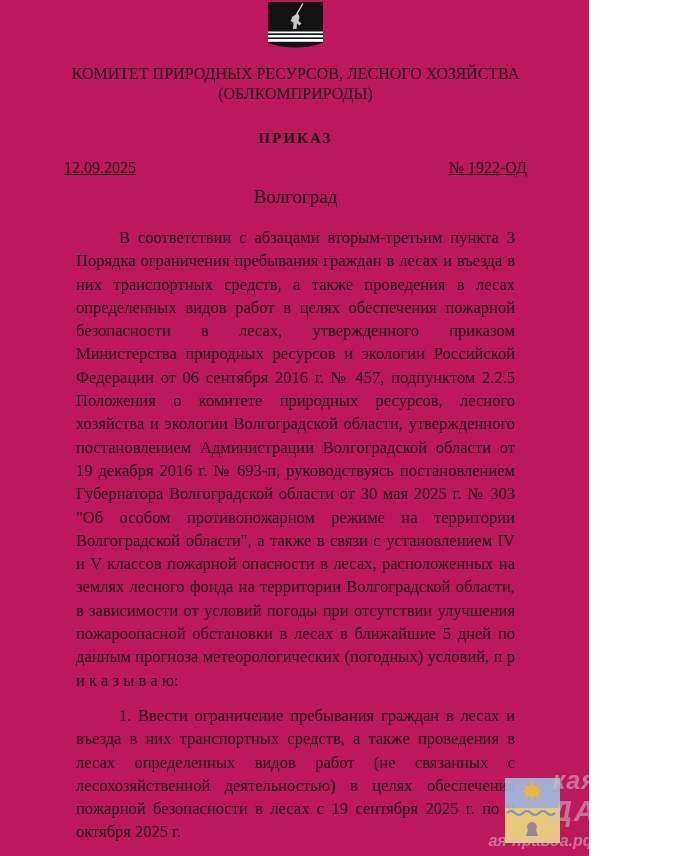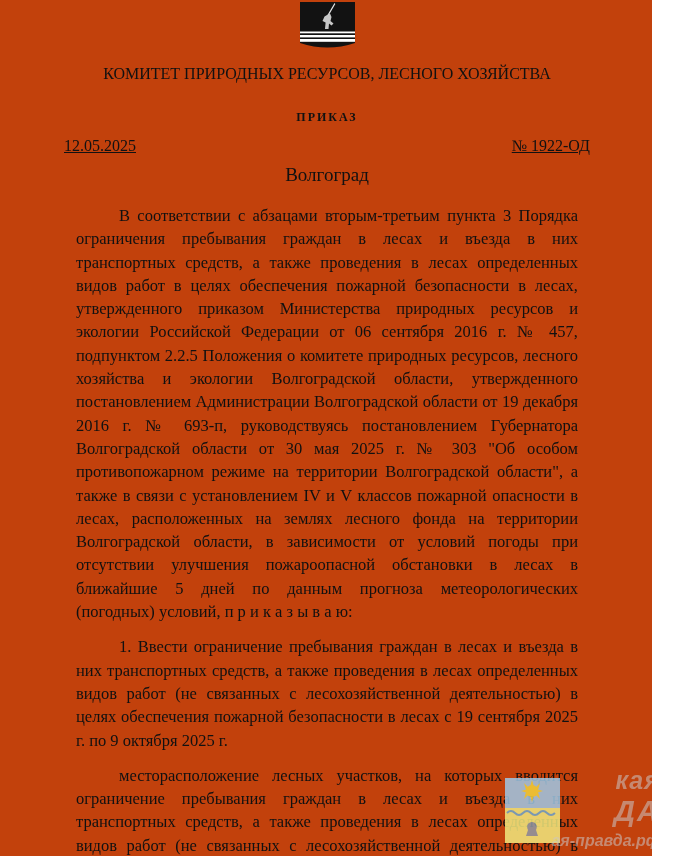--- a/index.html
+++ b/index.html
@@ -1,22 +1,22 @@
 <!DOCTYPE html>
 <html><head>
 <meta charset="utf-8">
 <style>
   * { box-sizing: border-box; }
   html, body { margin: 0; padding: 0; background: #ffffff; }
   .page {
     position: relative;
-    width: 652px;
+    width: 589px;
     height: 856px;
     overflow: hidden;
-    background: #c2410c;
+    background: #be185d;
     color: #111;
     font-family: "Liberation Serif", "DejaVu Serif", serif;
   }
   .content { padding: 0 62px 0 64px; }
   .logo {
     display: block;
     margin: 2px auto 0 auto;
     width: 55px;
     height: 48px;
   }
@@ -32,21 +32,21 @@
     width: 1px;
     height: 15px;
     background: #000;
     vertical-align: -2px;
     margin-left: 1px;
   }
   .doc-type {
     margin-top: 26px;
     text-align: center;
     font-weight: bold;
-    font-size: 12px;
+    font-size: 15px;
     letter-spacing: 2px;
   }
   .date-row {
     margin-top: 12px;
     display: flex;
     justify-content: space-between;
     font-size: 16px;
   }
   .date-row .u { text-decoration: underline; }
   .city {
@@ -107,26 +107,27 @@
 
       <path d="M34.5,1 L27.5,13 L28.5,13.8 L35.3,2 Z" fill="#e8e8e8"></path>
       <path d="M27,13 L30,11.5 L31.5,15 L30.5,19 L33.5,21.5 L31.5,23.5 L29,21.5 L28.5,27 L25,27 L25.6,20.5 L22.5,19 L24.5,14.5 Z" fill="#c7c7c7"></path>
       <rect x="0" y="29.5" width="55" height="1.8" fill="#ffffff"></rect>
       <rect x="0" y="33" width="55" height="2.4" fill="#ffffff"></rect>
       <rect x="0" y="37" width="55" height="2.8" fill="#ffffff"></rect>
     </svg>
 
     <div class="org">
       <div>КОМИТЕТ ПРИРОДНЫХ РЕСУРСОВ, ЛЕСНОГО ХОЗЯЙСТВА</div>
+      <div>(ОБЛКОМПРИРОДЫ)</div>
     </div>
 
     <div class="doc-type">ПРИКАЗ</div>
 
     <div class="date-row">
-      <span class="u">12.05.2025</span>
+      <span class="u">12.09.2025</span>
       <span class="u">№ 1922-ОД</span>
     </div>
 
     <div class="city">Волгоград</div>
 
 
     <div class="body">
       <p>В соответствии с абзацами вторым-третьим пункта 3 Порядка ограничения пребывания граждан в лесах и въезда в них транспортных средств, а также проведения в лесах определенных видов работ в целях обеспечения пожарной безопасности в лесах, утвержденного приказом Министерства природных ресурсов и экологии Российской Федерации от 06 сентября 2016 г. № 457, подпунктом 2.2.5 Положения о комитете природных ресурсов, лесного хозяйства и экологии Волгоградской области, утвержденного постановлением Администрации Волгоградской области от 19 декабря 2016 г. № 693-п, руководствуясь постановлением Губернатора Волгоградской области от 30 мая 2025 г. № 303 "Об особом противопожарном режиме на территории Волгоградской области", а также в связи с установлением IV и V классов пожарной опасности в лесах, расположенных на землях лесного фонда на территории Волгоградской области, в зависимости от условий погоды при отсутствии улучшения пожароопасной обстановки в лесах в ближайшие 5 дней по данным прогноза метеорологических (погодных) условий, п р и к а з ы в а ю:</p>
       <p>1. Ввести ограничение пребывания граждан в лесах и въезда в них транспортных средств, а также проведения в лесах определенных видов работ (не связанных с лесохозяйственной деятельностью) в целях обеспечения пожарной безопасности в лесах с 19 сентября 2025 г. по 9 октября 2025 г.</p>
       <p>месторасположение лесных участков, на которых вводится ограничение пребывания граждан в лесах и въезда в них транспортных средств, а также проведения в лесах определенных видов работ (не связанных с лесохозяйственной деятельностью) в целях обеспечения пожарной безопасности в лесах и информацию о контактных данных специализированной диспетчерской службы согласно приложению 1;</p>

